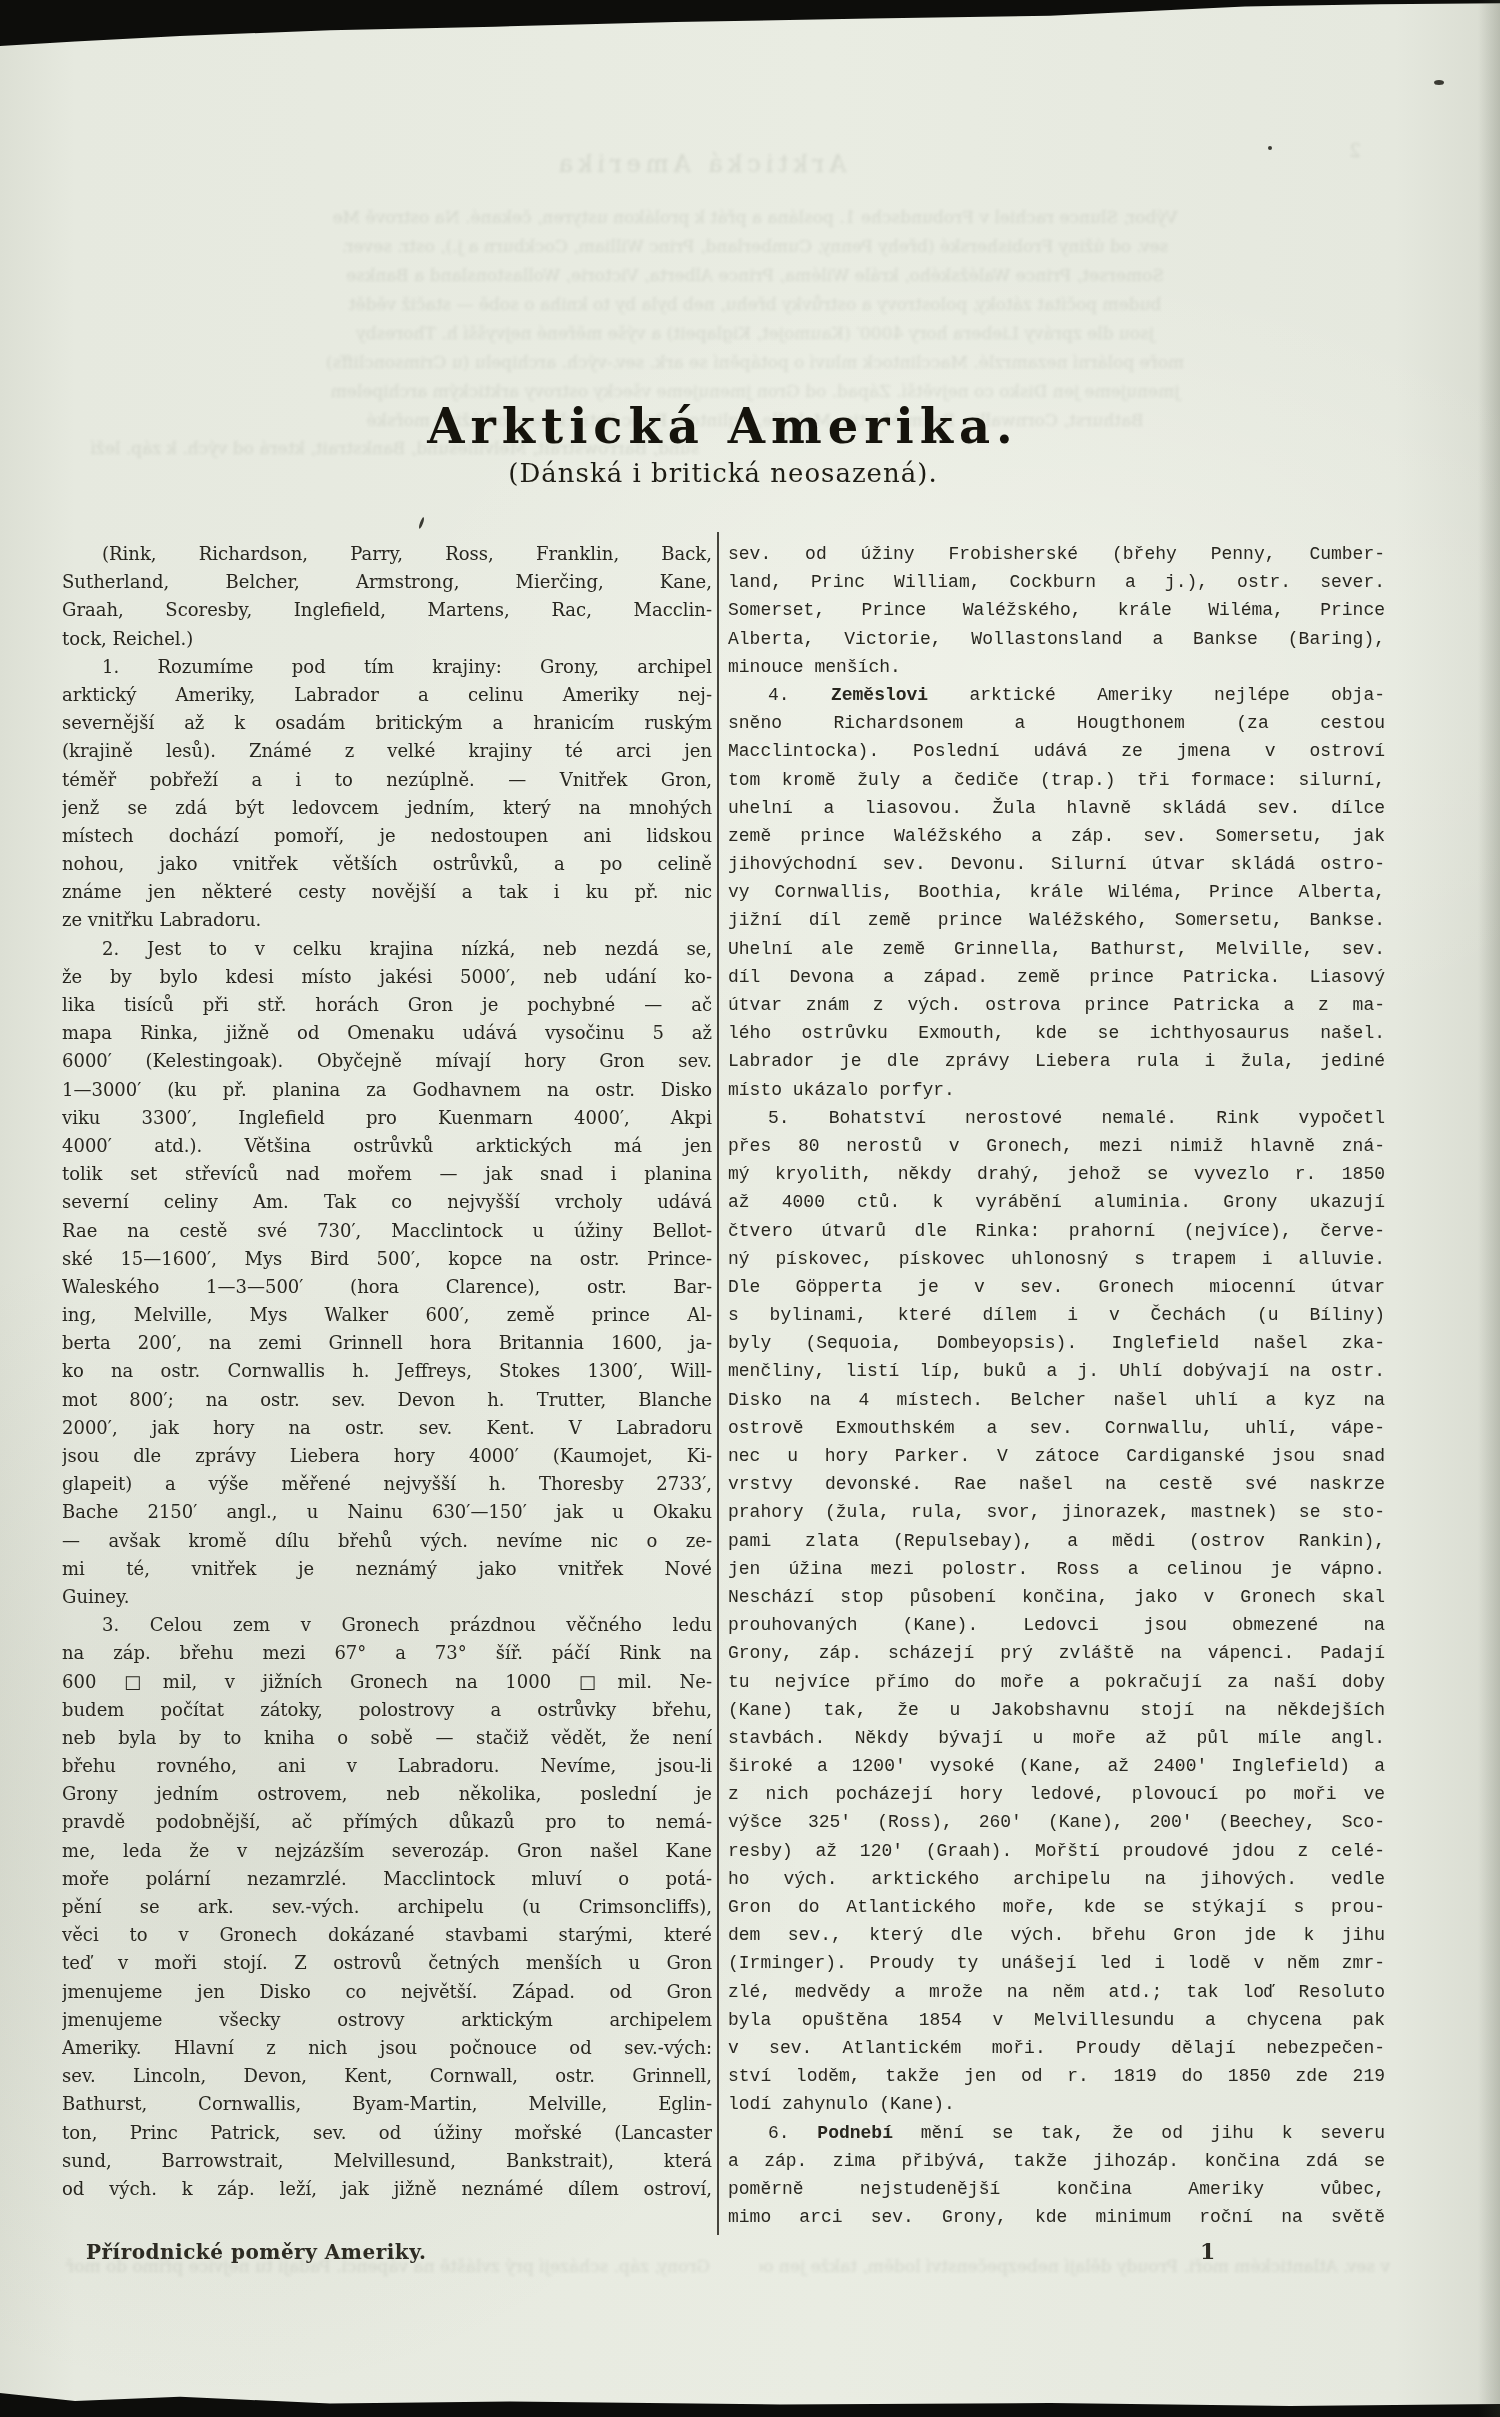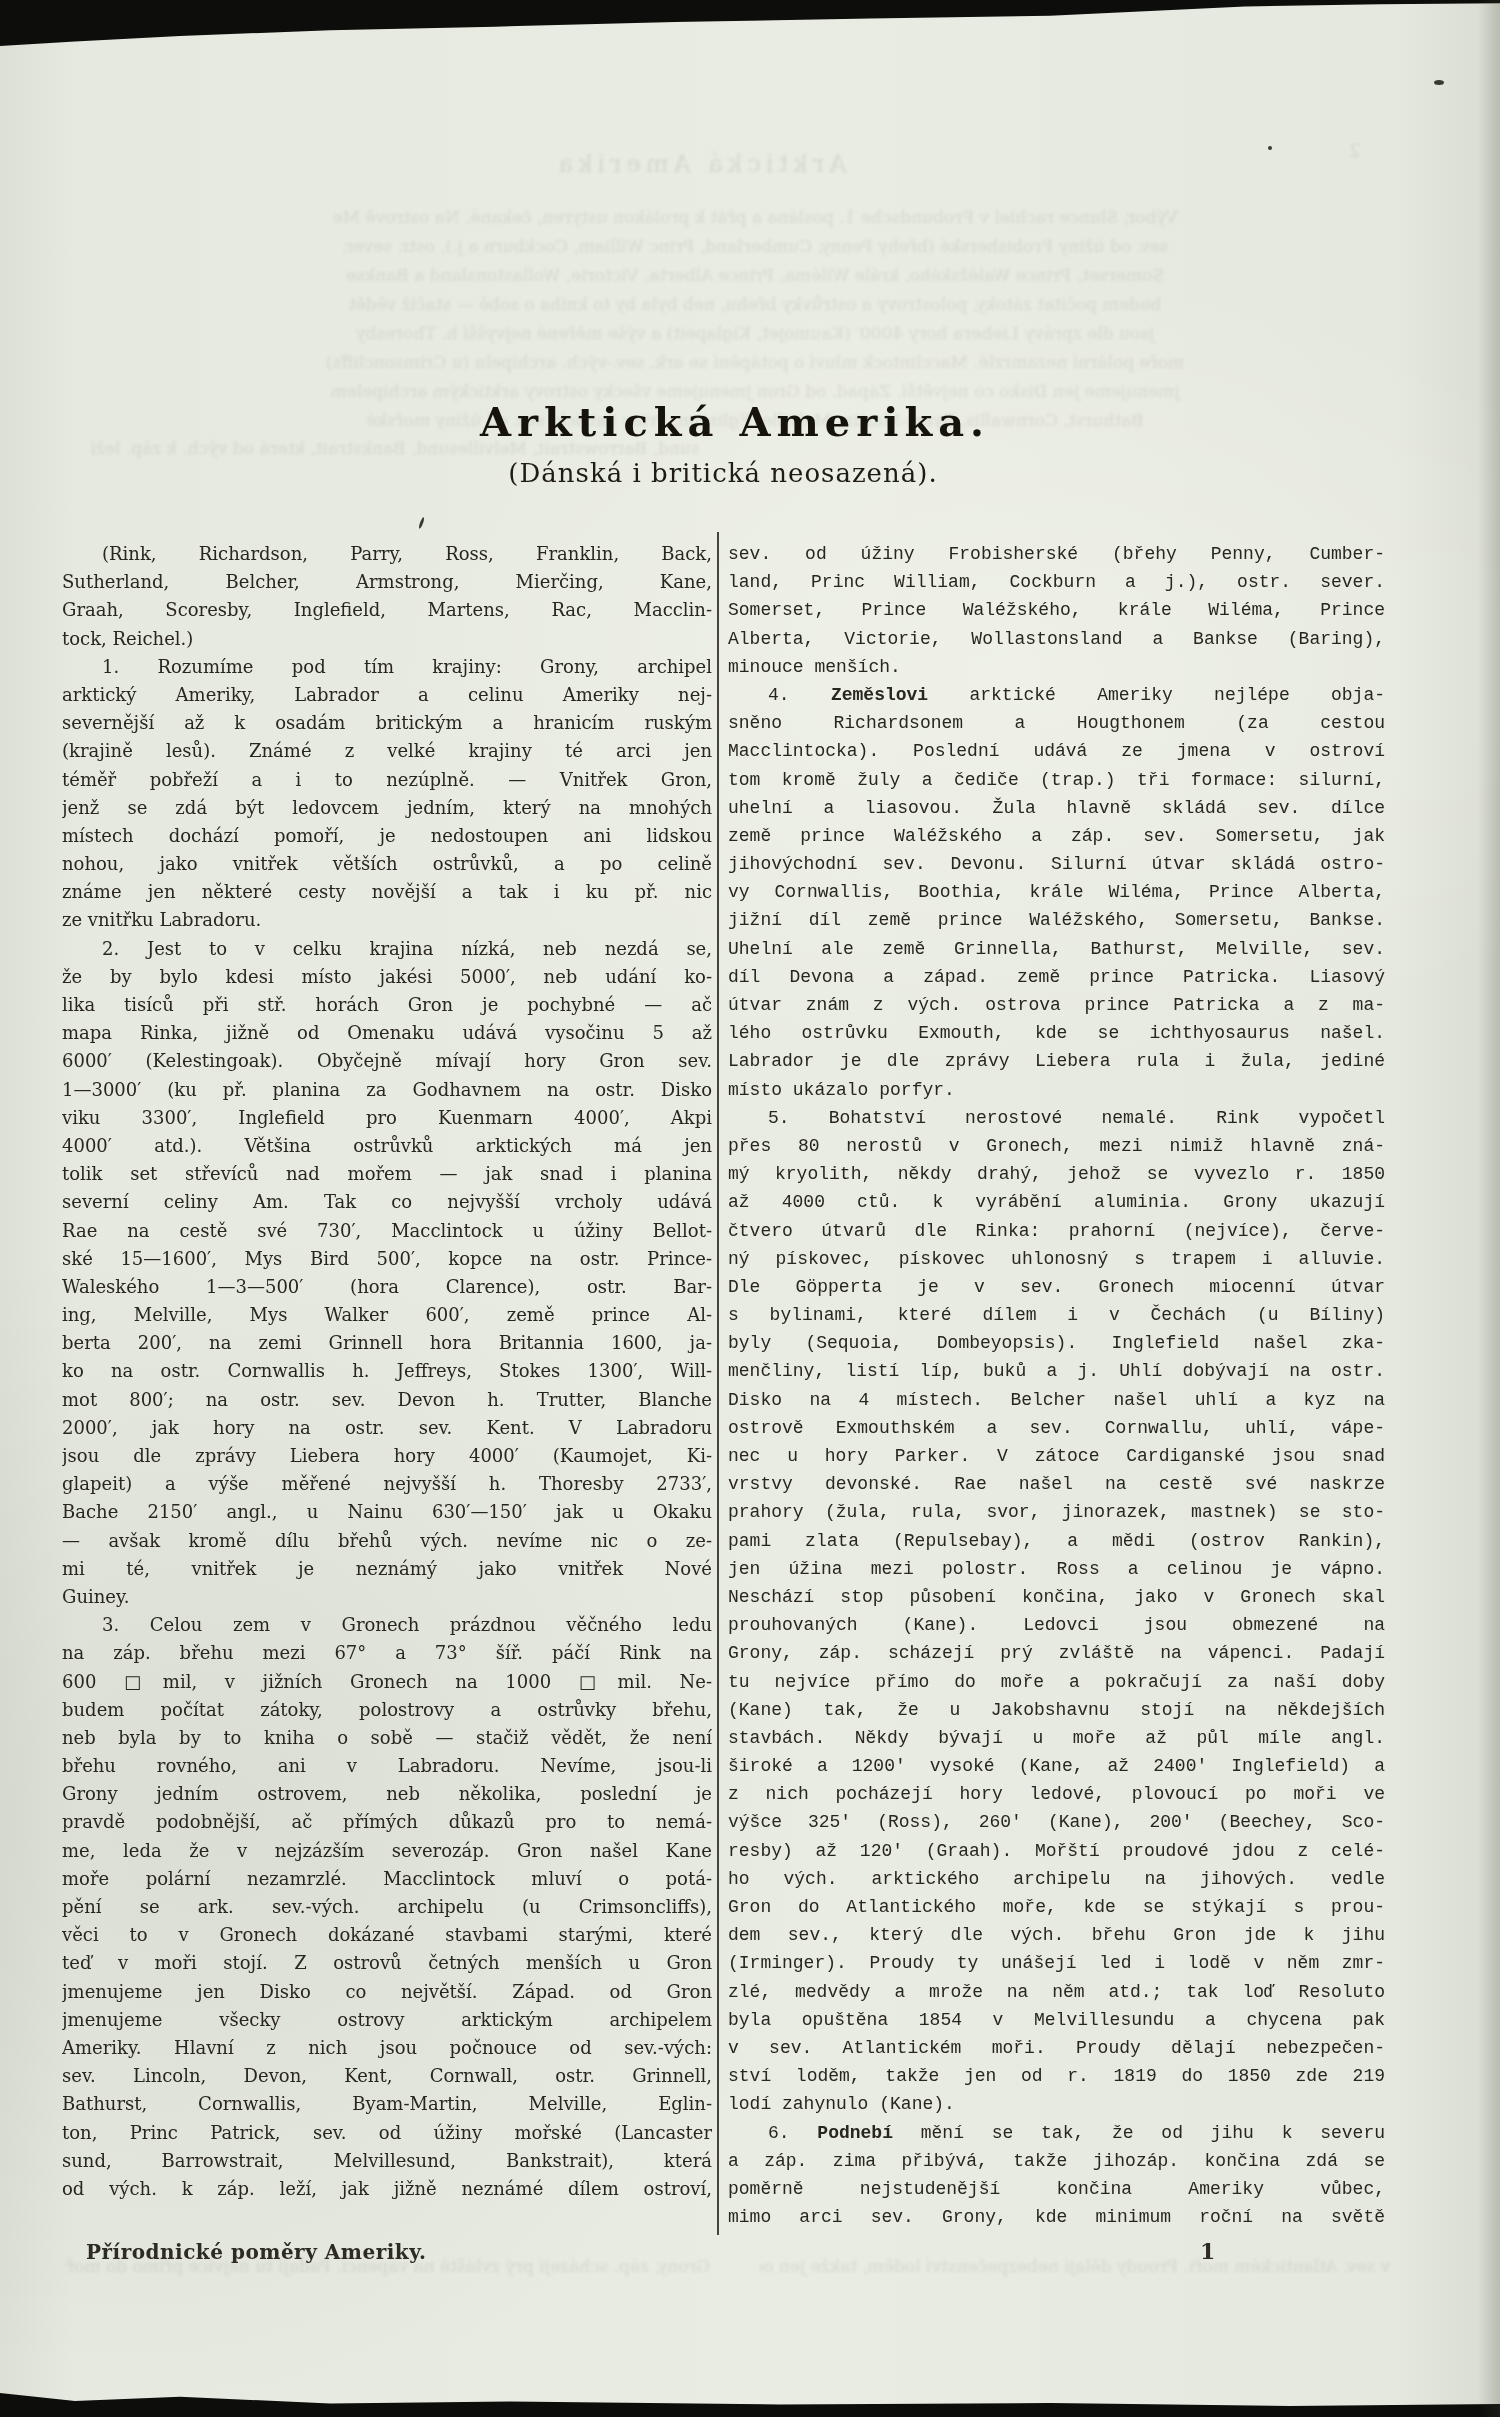--- a/index.html
+++ b/index.html
@@ -21,22 +21,22 @@
   }
   .band-bottom{
     position:absolute; bottom:0; left:0; width:100%; height:26px; background:var(--band);
     clip-path:polygon(0 8%,5% 38%,12% 22%,22% 48%,34% 40%,52% 52%,70% 46%,86% 58%,100% 50%,100% 100%,0 100%);
   }
   .edge-right{
     position:absolute; top:0; right:0; width:22px; height:100%;
     background:linear-gradient(90deg, rgba(70,75,60,0) 0, rgba(70,75,60,.22) 100%);
   }
   .title{
-    position:absolute; left:74px; width:1322px; top:398px;
-    text-align:center; font-size:40px; font-weight:bold; letter-spacing:6px;
+    position:absolute; left:62px; width:1322px; top:398px;
+    text-align:center; font-size:48px; font-weight:bold; letter-spacing:6px;
     color:var(--title-ink); white-space:nowrap;
   }
   .subtitle{
     position:absolute; left:62px; width:1322px; top:458px;
     text-align:center; font-size:26px; letter-spacing:1px; color:#1e1c14; white-space:nowrap;
   }
   .col{
     position:absolute; top:540px; font-size:18px; line-height:28.2px;
     color:var(--ink);
   }

